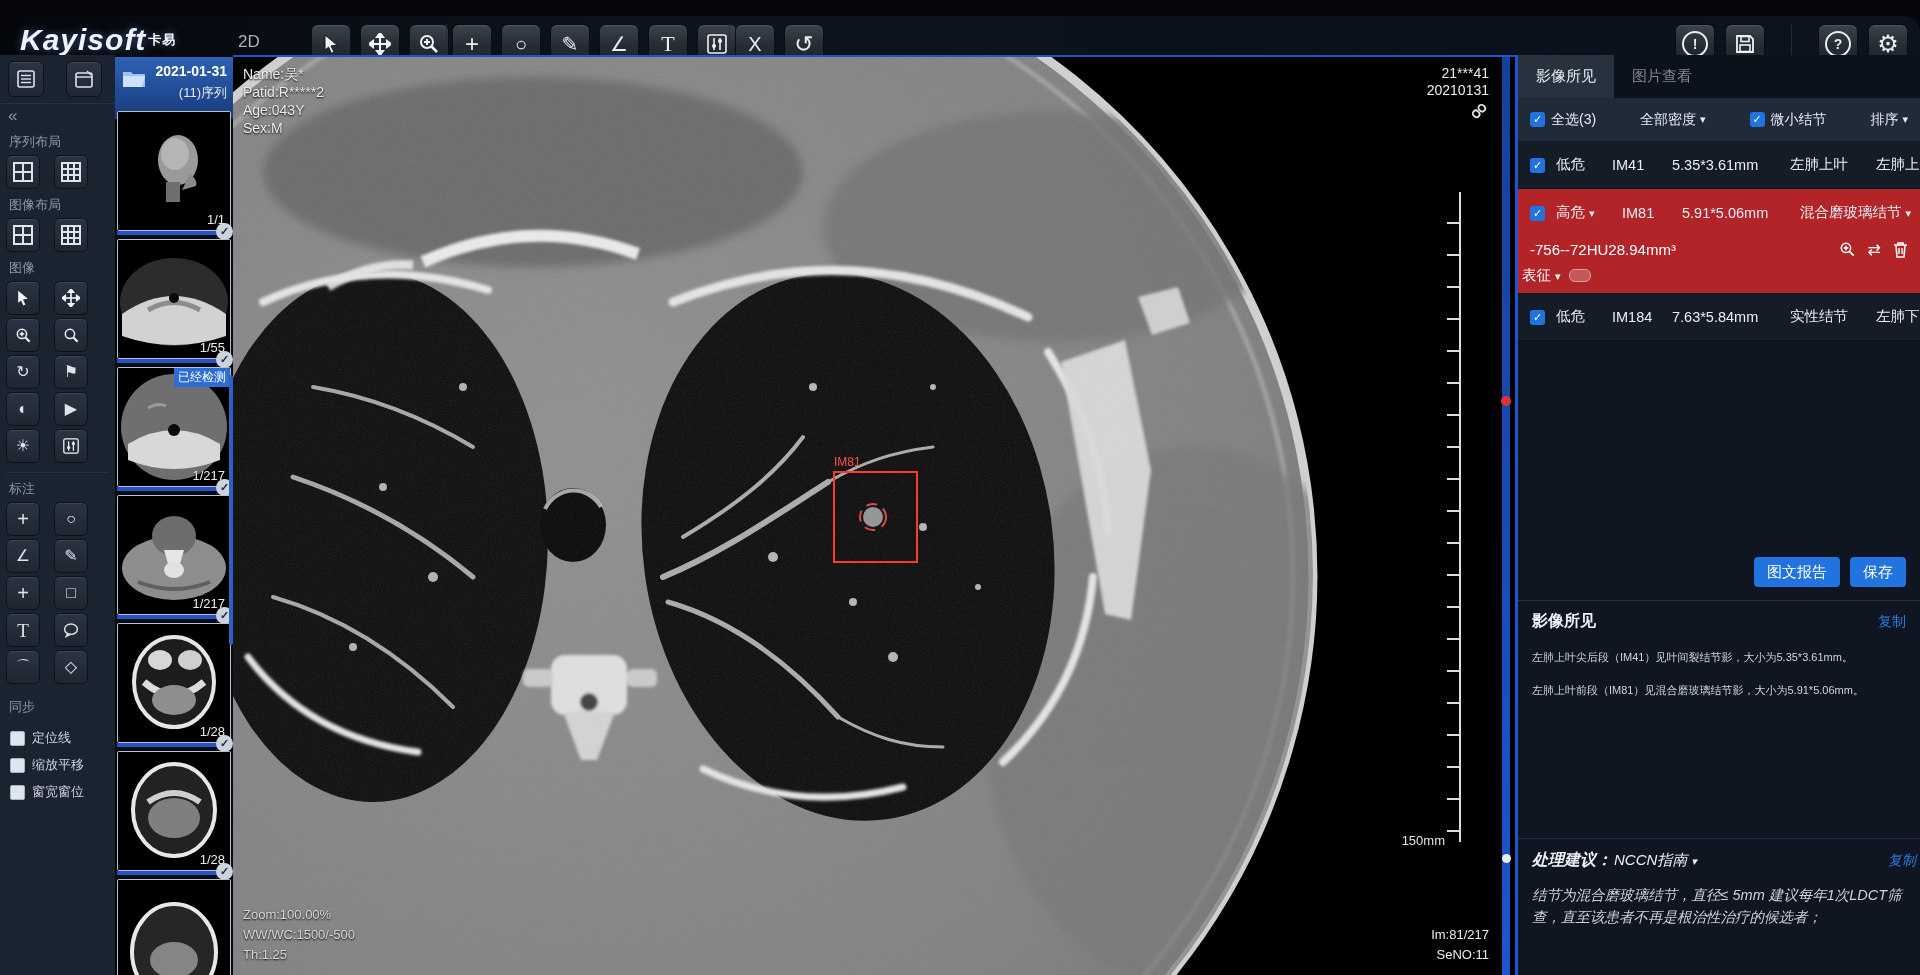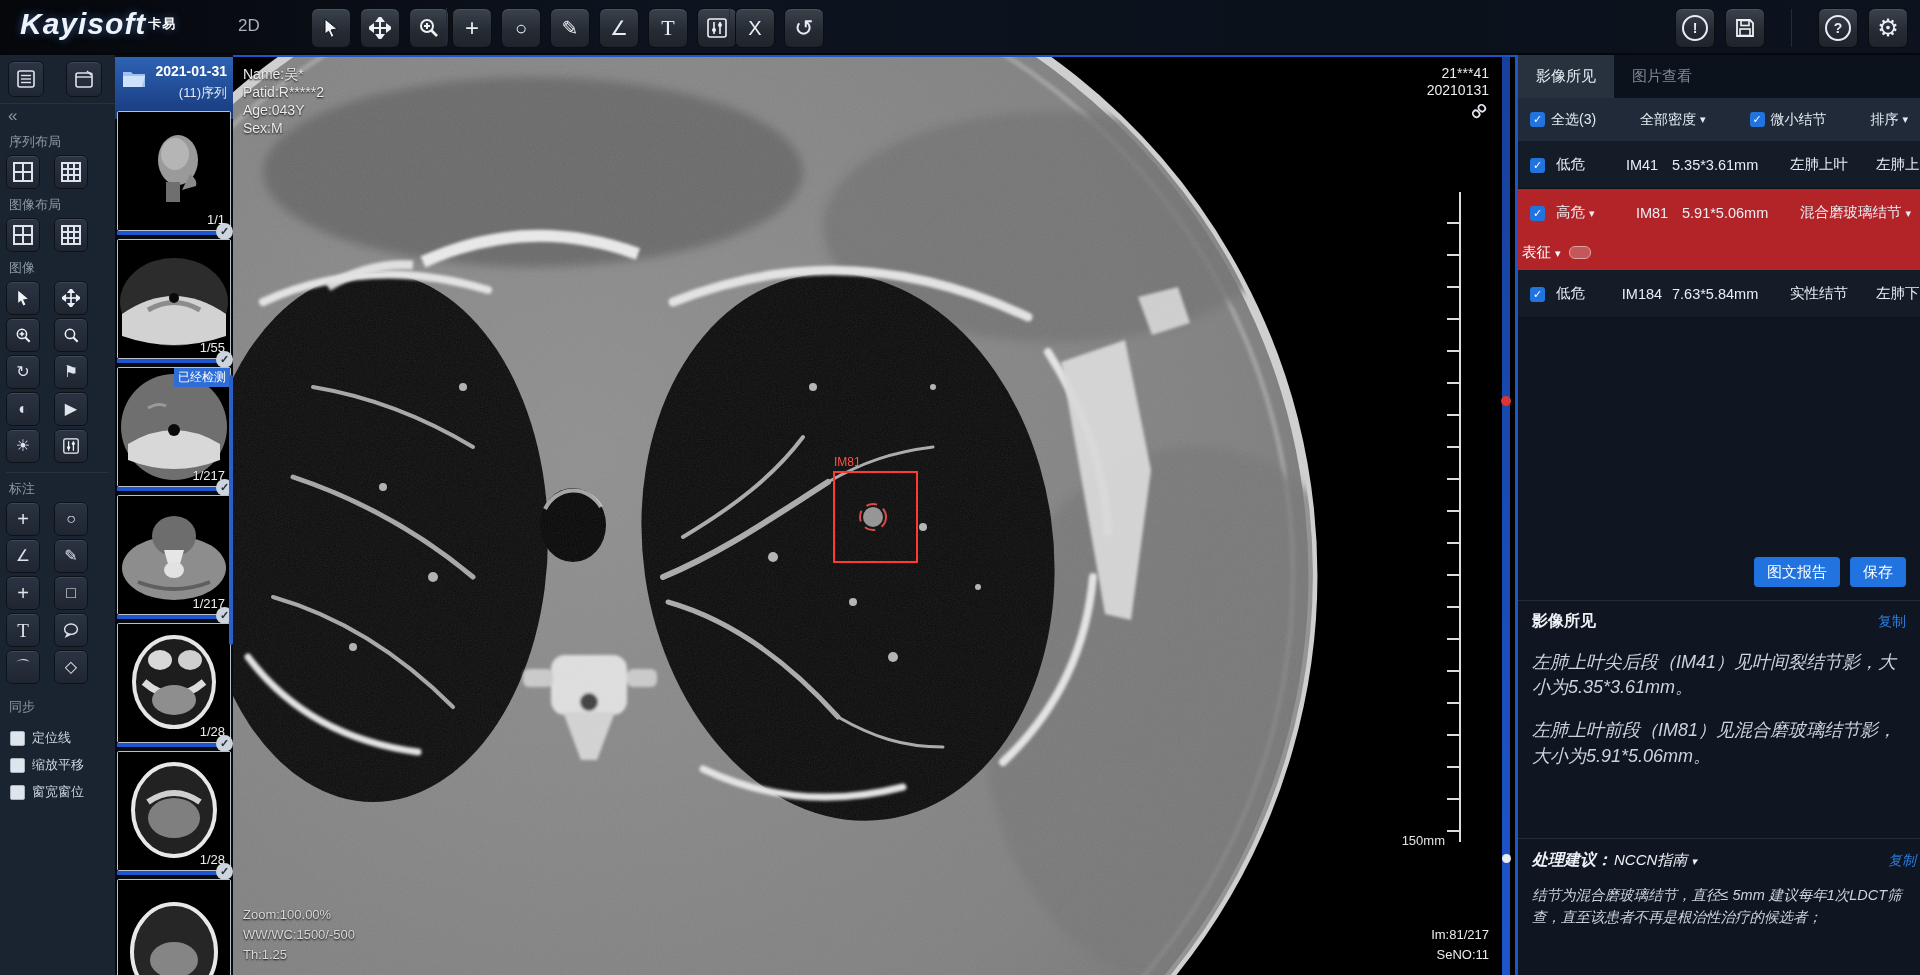--- a/index.html
+++ b/index.html
@@ -1,21 +1,21 @@
 <!DOCTYPE html>
 <html><head>
 <meta charset="utf-8">
 <style>
   html,body{margin:0;padding:0;background:#000;}
   #root{position:relative;width:1920px;height:975px;overflow:hidden;background:#05070c;
         font-family:"Liberation Sans",sans-serif;color:#e8edf3;-webkit-font-smoothing:antialiased;}
 
   
-  .topbar{position:absolute;left:0;top:0;width:1920px;height:53px;
-          background:linear-gradient(90deg,#05070b,#0d141f 35%,#0a111b 70%,#0c131e);}
+  .topbar{position:absolute;left:0;top:16px;width:1920px;height:53px;
+          background:linear-gradient(90deg,#05070b,#0d141f 35%,#0a111b 70%,#0c131e);border-radius:17px;}
   .swoosh{position:absolute;left:0;top:0;width:420px;height:55px;
           background:radial-gradient(120% 160% at 8% -60%, #273а55 0%, #1a2536 45%, rgba(10,14,20,0) 72%);}
   .logo{position:absolute;left:20px;top:7px;font-style:italic;font-weight:bold;font-size:30px;
         color:#eef3fc;letter-spacing:1px;text-shadow:0 0 8px rgba(90,140,220,.55);}
   .logo .cn{font-size:13px;font-style:normal;font-weight:bold;color:#fff;margin-left:2px;vertical-align:6px;}
   .mode2d{position:absolute;left:238px;top:16px;font-size:17px;color:#a9b2bd;}
   .tgroup{position:absolute;top:8px;display:flex;gap:9px;}
   .vsep{position:absolute;top:8px;width:1px;height:38px;background:#232d39;}
   .tbtn{width:38px;height:38px;border-radius:7px;border:1px solid #0a0d12;
         background:linear-gradient(#3a424c,#262c34 55%,#1f242b);
@@ -96,42 +96,42 @@
   .pfilter{height:43px;background:#202a39;display:flex;align-items:center;justify-content:space-between;
            font-size:14px;padding:0 12px;color:#e6ecf3;}
   .fitem{display:flex;align-items:center;cursor:pointer;white-space:nowrap;}
   .cbx{width:15px;height:15px;border-radius:3px;background:#2174e0;color:#fff;font-size:11px;
        display:inline-flex;align-items:center;justify-content:center;margin-right:6px;flex:none;}
   .caret{font-size:11px;margin-left:4px;}
   .nrow{height:47px;display:flex;align-items:center;padding:0 12px;font-size:14.5px;color:#e9eef4;
         background:#141c28;border-bottom:1px solid #0b111a;cursor:pointer;}
   .c-cb{width:26px;flex:none;}
   .c-risk{width:56px;flex:none;}
-  .c-im{width:60px;flex:none;text-align:center;}
+  .c-im{width:60px;flex:none;}
   .c-size{width:118px;flex:none;}
   .c-type{flex:1;text-align:center;white-space:nowrap;}
   .c-loc{width:86px;flex:none;text-align:right;white-space:nowrap;}
   .selwrap{background:#b22428;padding-bottom:6px;cursor:pointer;}
   .selwrap .nrow{background:transparent;border-bottom:none;}
   .hu-line{display:flex;align-items:center;padding:4px 12px 0 12px;font-size:15px;color:#fff;}
   .hu-line .hu{flex:1;}
   .ricon{margin-left:12px;display:flex;align-items:center;color:#fff;font-size:16px;cursor:pointer;}
   .feat-line{display:flex;align-items:center;padding:7px 12px 2px 4px;font-size:14.5px;color:#fff;}
   .pill{width:20px;height:11px;border:1px solid #e0a0a0;border-radius:6px;background:#c4575a;margin-left:8px;}
   .btnrow{position:absolute;right:14px;top:502px;display:flex;gap:10px;}
   .pbtn{background:#2173df;color:#fff;font-size:15px;height:30px;padding:0 13px;border-radius:4px;
         display:flex;align-items:center;cursor:pointer;}
   .pdiv{position:absolute;left:0;right:0;height:1px;background:#222c3a;}
   .sechead{display:flex;align-items:center;}
   .sechead .t{font-size:16px;font-weight:bold;color:#eef2f7;}
   .sechead .g{font-size:15px;color:#eef2f7;margin-left:2px;}
   .sechead .sp{flex:1;}
   .copylink{font-size:14px;color:#2b7de0;cursor:pointer;}
   .find{position:absolute;left:14px;right:14px;top:556px;}
-  .find p{margin:18px 0 0 0;font-size:18px;color:#ccd3dc;line-height:1.4;font-style:italic;}
+  .find p{margin:18px 0 0 0;font-size:11px;color:#ccd3dc;line-height:1.4;}
   .adv{position:absolute;left:14px;right:4px;top:795px;font-style:italic;}
   .adv .txt{margin-top:13px;font-size:14.5px;color:#ccd3dc;line-height:1.55;}
 </style>
 </head>
 <body>
 
 <div id="root">
 
   <div class="topbar">
     <div class="swoosh"></div>
@@ -644,20 +644,39 @@
 
     <div class="selwrap">
       <div class="nrow">
         <span class="c-cb"><span class="cbx">✓</span></span>
         <span class="c-risk" style="width:66px"><span>高危</span><span class="caret">▾</span></span>
         <span class="c-im">IM81</span>
         <span class="c-size">5.91*5.06mm</span>
         <span class="c-type"><span>混合磨玻璃结节</span><span class="caret">▾</span></span>
         <span class="c-loc"></span>
       </div>
+      <div class="hu-line">
+        <span class="hu">-756--72HU28.94mm³</span>
+        <span class="ricon">
+          <svg width="17" height="17" viewBox="0 0 22 22">
+              <circle cx="9" cy="9" r="6" fill="none" stroke="#fff" stroke-width="2"></circle>
+              <line x1="9" y1="6" x2="9" y2="12" stroke="#fff" stroke-width="2"></line>
+              <line x1="6" y1="9" x2="12" y2="9" stroke="#fff" stroke-width="2"></line>
+              <line x1="13.5" y1="13.5" x2="19" y2="19" stroke="#fff" stroke-width="2.4"></line>
+            </svg>
+        </span>
+        <span class="ricon">⇄</span>
+        <span class="ricon">
+          <svg width="15" height="17" viewBox="0 0 15 17">
+              <path d="M1,4 h13 M5,4 v-2 h5 v2 M3,4 l1,12 h7 l1,-12" fill="none" stroke="#fff" stroke-width="1.6"></path>
+              <line x1="6" y1="7" x2="6" y2="13" stroke="#fff" stroke-width="1.4"></line>
+              <line x1="9" y1="7" x2="9" y2="13" stroke="#fff" stroke-width="1.4"></line>
+            </svg>
+        </span>
+      </div>
       <div class="feat-line">
         <span><span>表征</span><span class="caret">▾</span></span>
         <span class="pill"></span>
       </div>
     </div>
 
     <div class="nrow">
       <span class="c-cb"><span class="cbx">✓</span></span>
       <span class="c-risk">低危</span>
       <span class="c-im">IM184</span>

